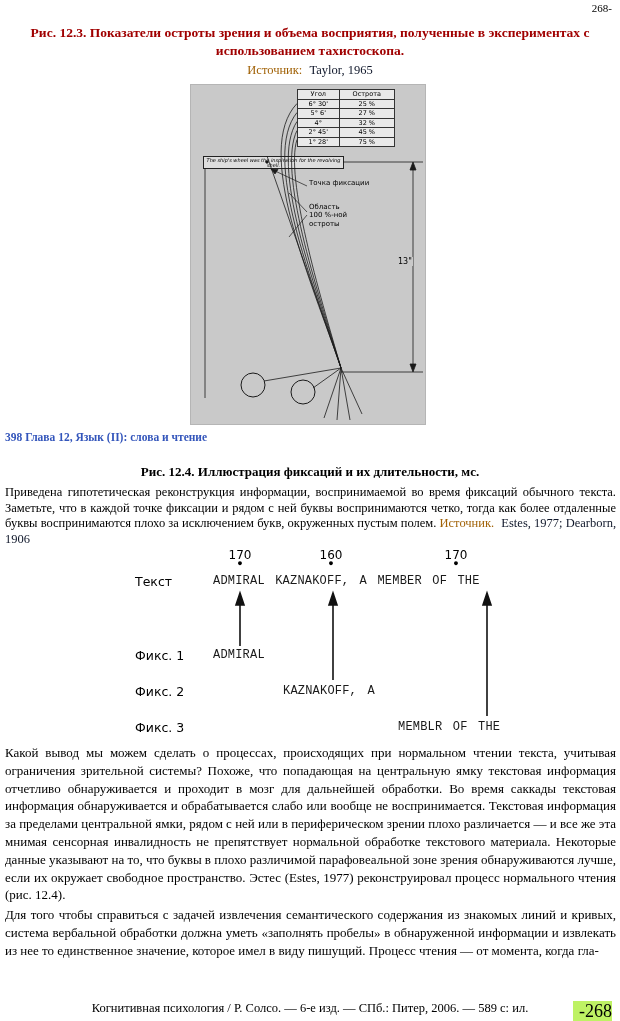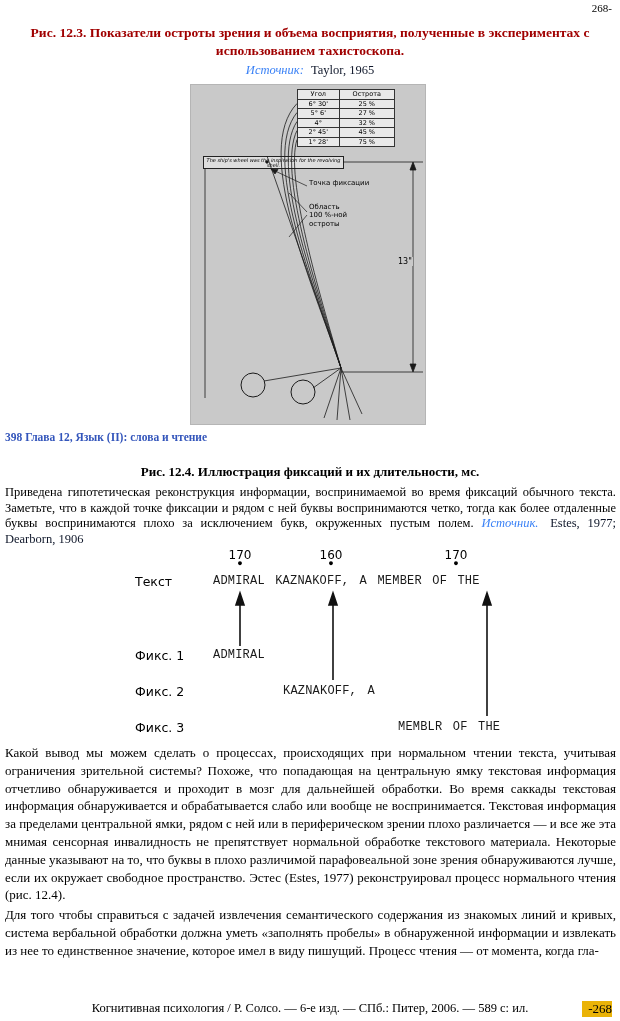--- a/index.html
+++ b/index.html
@@ -9,21 +9,21 @@
     font-family:"Liberation Serif", serif; color:#000;
   }
   .page { position:absolute; inset:0; }
 
   .pagenum-top { position:absolute; top:2px; right:8px; font-size:11px; }
   .fig123-title {
     position:absolute; top:24px; left:12px; width:596px; text-align:center;
     font-weight:bold; font-size:13.5px; line-height:1.35; color:#a00000;
   }
   .fig123-source { position:absolute; top:63px; left:0; width:620px; text-align:center; font-size:12.5px; }
-  .src-label { color:#3b82f6; font-style:italic; }
+  .src-label { color:#a16207; }
   .src-value { color:#0f172a; margin-left:4px; }
 
   
   .scan {
     position:absolute; left:190px; top:84px; width:236px; height:341px;
     background:#c9c9c9; border:1px solid #b5b5b5;
   }
   .scan svg { position:absolute; left:0; top:0; }
   .acuity {
     position:absolute; left:106px; top:4px; width:98px;
@@ -79,21 +79,21 @@
   }
 
   .para {
     position:absolute; left:5px; width:611px;
     text-align:justify; font-size:13px; line-height:17.8px;
   }
   .p1 { top:744px; }
   .p2 { top:906px; }
 
   .footer { position:absolute; top:1001px; left:0; width:620px; text-align:center; font-size:12.5px; }
-  .pagenum-bottom { position:absolute; top:1001px; right:8px; font-size:13px; background:#eab308; padding-left:6px; }
+  .pagenum-bottom { position:absolute; top:1001px; right:8px; font-size:18px; background:#bef264; padding-left:6px; }
 </style>
 </head>
 <body>
 
 <div class="page">
 
   <div class="pagenum-top">268-</div>
 
   <div class="fig123-title">Рис. 12.3. Показатели остроты зрения и объема восприятия, полученные в экспериментах с использованием тахистоскопа.</div>
 

